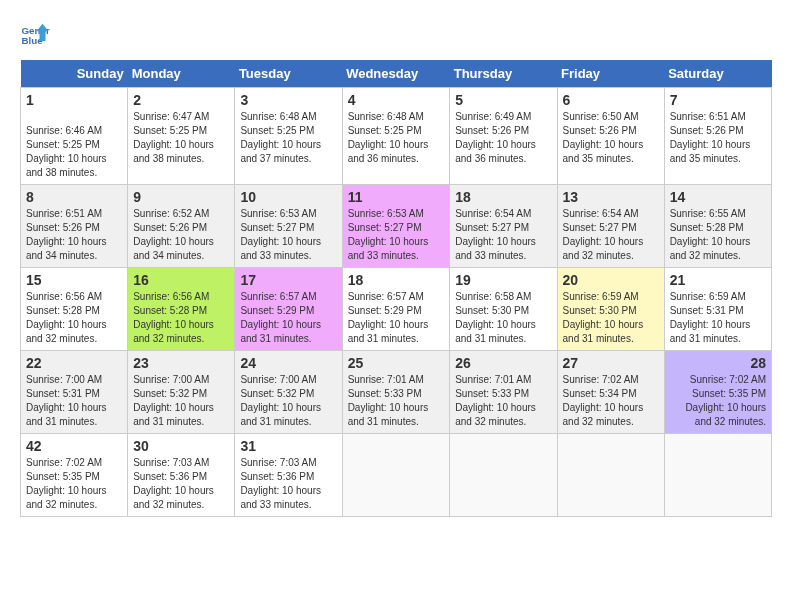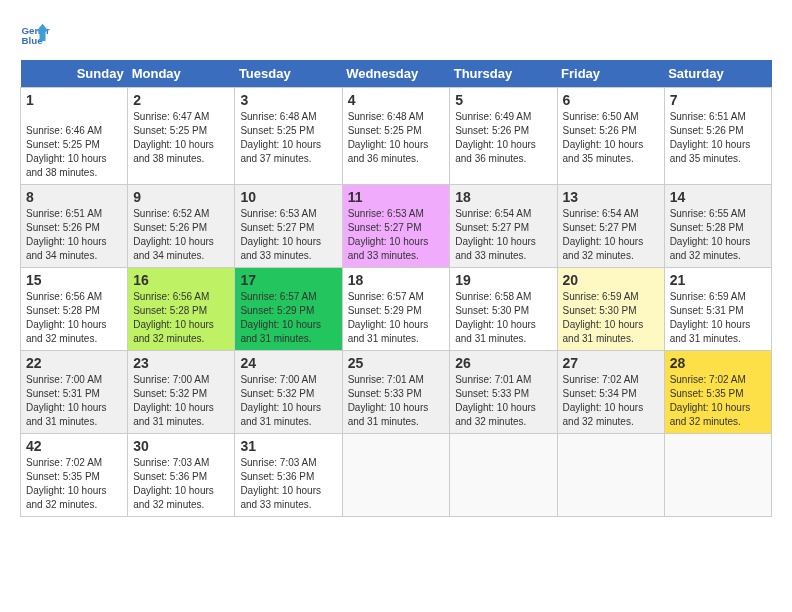--- a/index.html
+++ b/index.html
@@ -230,21 +230,21 @@
 Daylight: 10 hours
 and 32 minutes.</div>
         </td>
         <td style="background-color: #bef264;">
           <span class="day-num">16</span>
           <div class="day-info" style="white-space: pre-line;">Sunrise: 6:56 AM
 Sunset: 5:28 PM
 Daylight: 10 hours
 and 32 minutes.</div>
         </td>
-        <td style="background-color: #22c55e;">
+        <td style="background-color: #f0abfc;">
           <span class="day-num">17</span>
           <div class="day-info" style="white-space: pre-line;">Sunrise: 6:57 AM
 Sunset: 5:29 PM
 Daylight: 10 hours
 and 31 minutes.</div>
         </td>
         <td style="background-color: rgb(255, 255, 255);">
           <span class="day-num">18</span>
           <div class="day-info" style="white-space: pre-line;">Sunrise: 6:57 AM
 Sunset: 5:29 PM
@@ -309,21 +309,21 @@
 Daylight: 10 hours
 and 32 minutes.</div>
         </td>
         <td style="background-color: rgb(240, 240, 240);">
           <span class="day-num">27</span>
           <div class="day-info" style="white-space: pre-line;">Sunrise: 7:02 AM
 Sunset: 5:34 PM
 Daylight: 10 hours
 and 32 minutes.</div>
         </td>
-        <td style="background-color: #fde047;">
+        <td style="background-color: #c4b5fd; text-align: right;">
           <span class="day-num">28</span>
           <div class="day-info" style="white-space: pre-line;">Sunrise: 7:02 AM
 Sunset: 5:35 PM
 Daylight: 10 hours
 and 32 minutes.</div>
         </td>
       </tr>
       <tr>
         <td style="background-color: rgb(255, 255, 255);">
           <span class="day-num">42</span>

